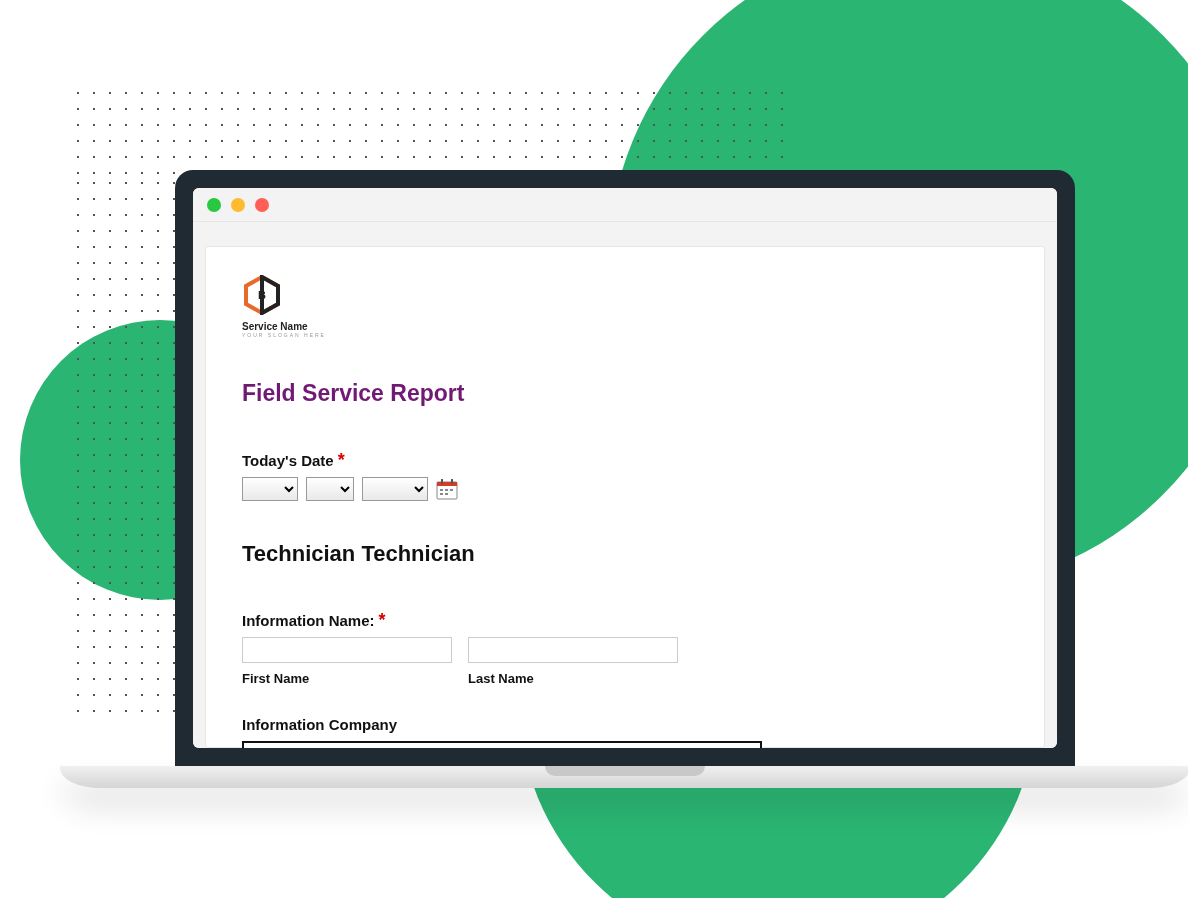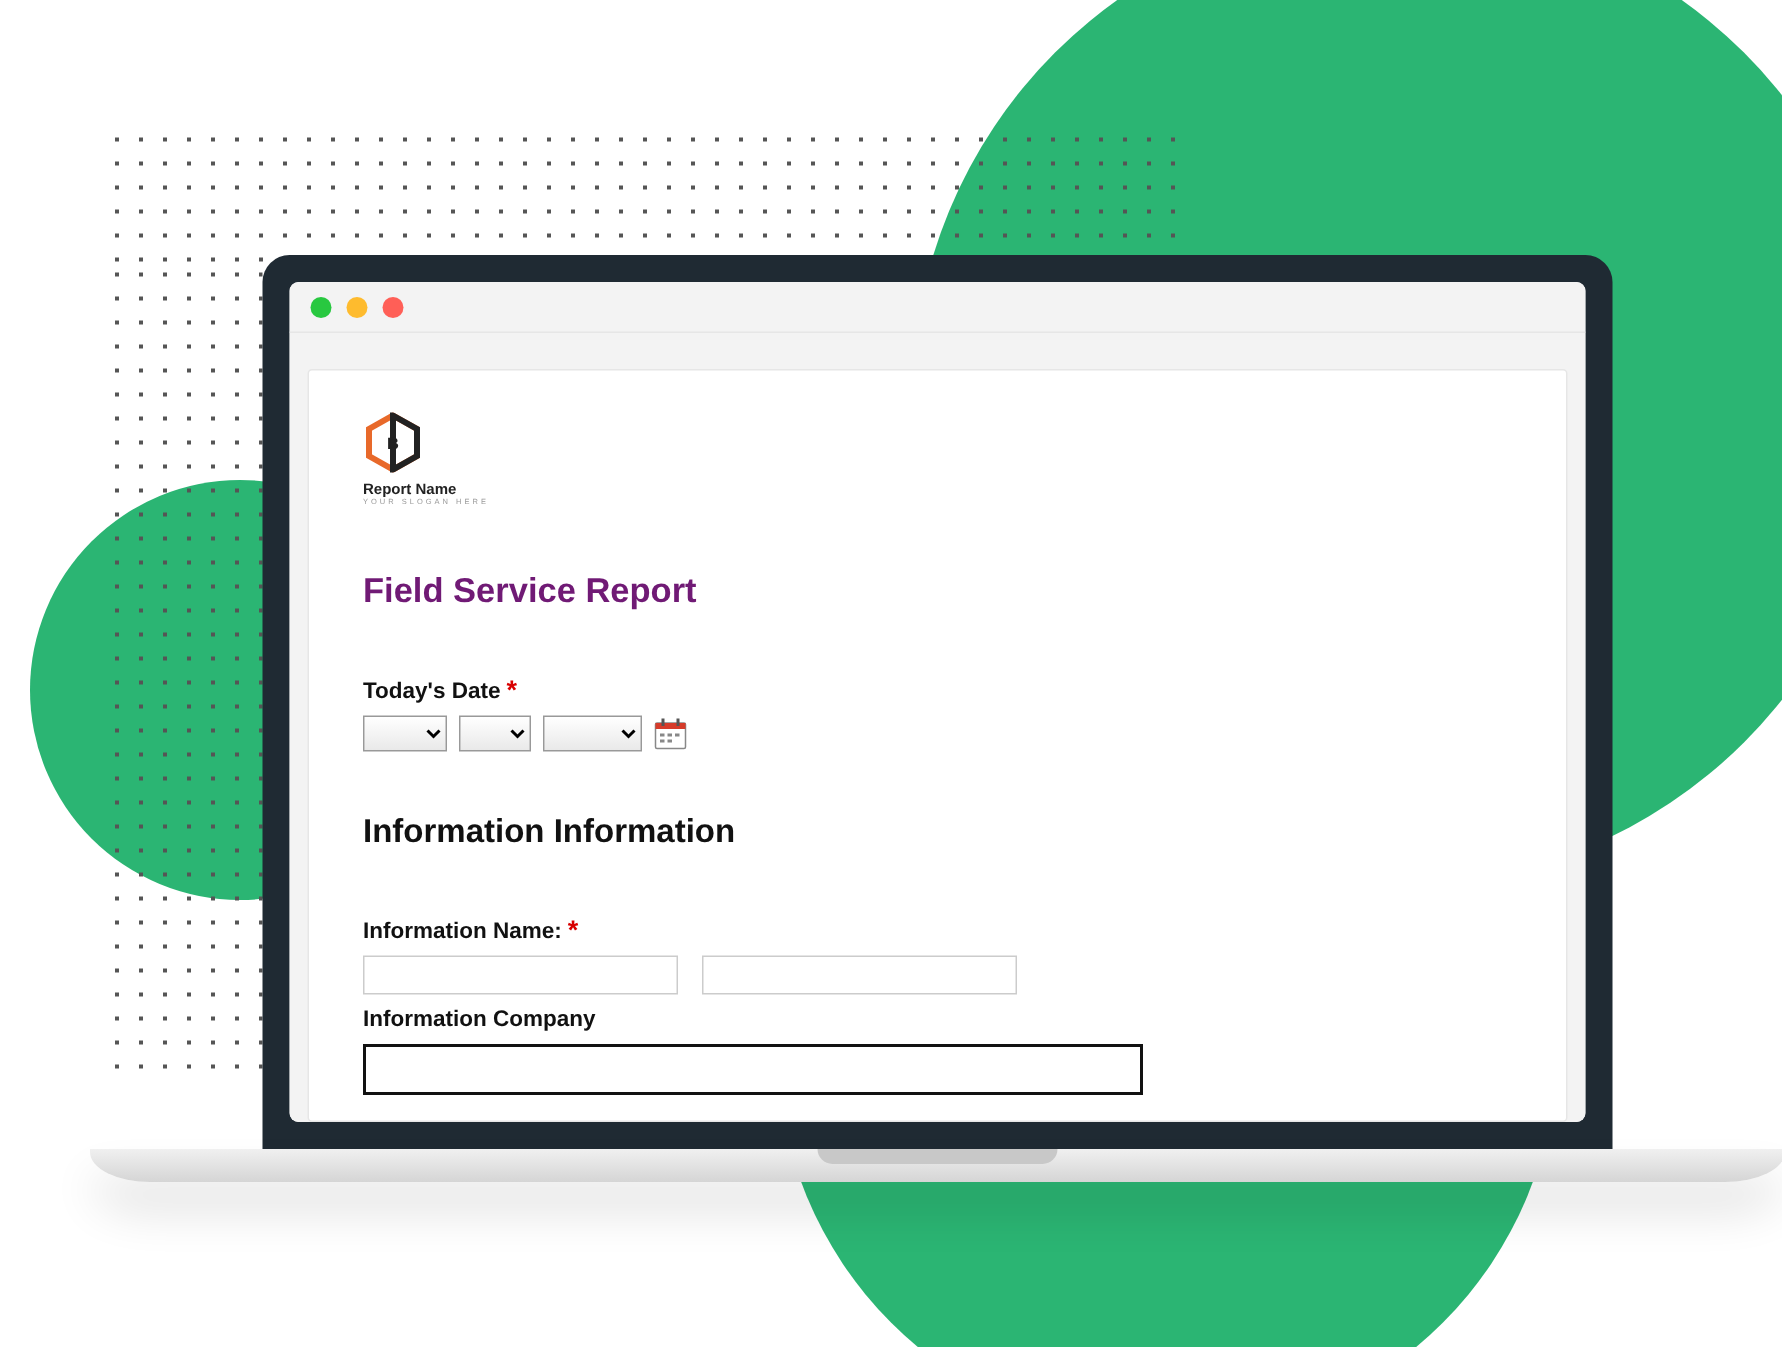--- a/index.html
+++ b/index.html
@@ -236,21 +236,21 @@
         <div class="form-card">
 
           <div class="logo-block">
             <div class="logo-hex">
               <svg viewBox="0 0 40 40">
                 <polygon points="20,2 36,11 36,29 20,38 4,29 4,11" fill="none" stroke="#e8692a" stroke-width="4"></polygon>
                 <polygon points="20,2 36,11 36,29 20,38" fill="none" stroke="#222" stroke-width="4"></polygon>
                 <text x="20" y="24" text-anchor="middle" font-size="11" font-weight="bold" fill="#222">B</text>
               </svg>
             </div>
-            <div class="logo-company">Report Name</div>
+            <div class="logo-company">Service Name</div>
             <div class="logo-slogan">YOUR SLOGAN HERE</div>
           </div>
 
           <div class="form-title">Field Service Report</div>
 
           <div class="field-label">
             <span>Today's Date</span>
             <span class="required-star">*</span>
           </div>
           <div class="date-row">
@@ -265,29 +265,33 @@
                 <rect x="15" y="1" width="2" height="5" fill="#555"></rect>
                 <rect x="4" y="11" width="3" height="2" fill="#888"></rect>
                 <rect x="9" y="11" width="3" height="2" fill="#888"></rect>
                 <rect x="14" y="11" width="3" height="2" fill="#888"></rect>
                 <rect x="4" y="15" width="3" height="2" fill="#888"></rect>
                 <rect x="9" y="15" width="3" height="2" fill="#888"></rect>
               </svg>
             </span>
           </div>
 
-          <div class="section-title">Information Information</div>
+          <div class="section-title">Technician Technician</div>
 
           <div class="field-label">
             <span>Information Name:</span>
             <span class="required-star">*</span>
           </div>
           <div class="name-row">
             <input type="text" class="text-input" style="">
             <input type="text" class="text-input" style="">
+          </div>
+          <div class="sublabel-row">
+            <div class="sublabel">First Name</div>
+            <div class="sublabel">Last Name</div>
           </div>
 
           <div class="company-block">
             <div class="field-label">
               <span>Information Company</span>
             </div>
             <input type="text" class="company-input" style="">
           </div>
 
         </div>

